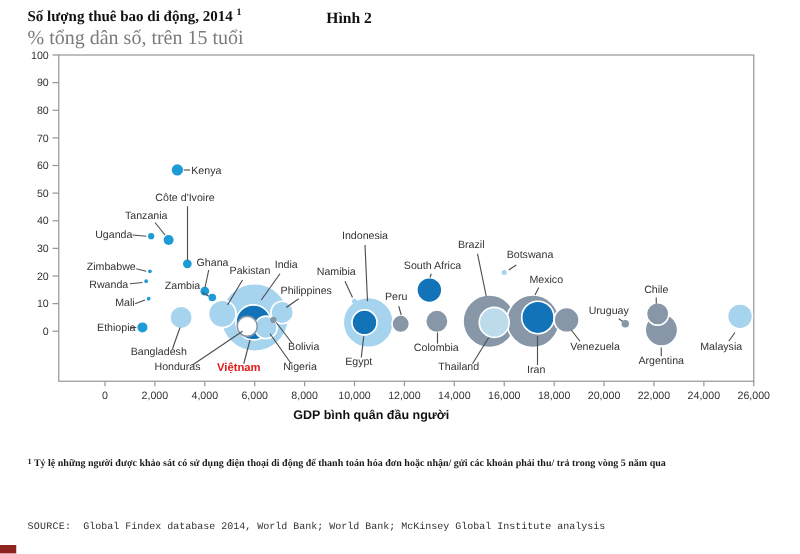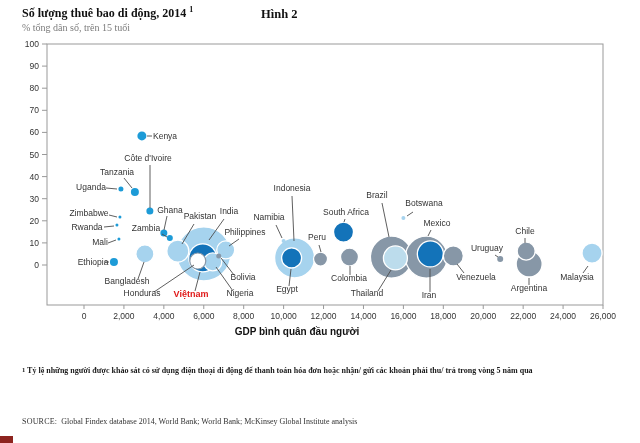--- a/index.html
+++ b/index.html
@@ -4,26 +4,26 @@
 <style>
   html,body{margin:0;padding:0;background:#fff;}
   .page{position:relative;width:640px;height:443px;background:#ffffff;overflow:hidden;
         font-family:"Liberation Sans",sans-serif;}
   .title{position:absolute;left:22px;top:5px;font-family:"Liberation Serif",serif;
          font-weight:bold;font-size:12px;color:#111;}
   .title sup{font-size:8px;}
   .figure-label{position:absolute;left:237px;top:7px;font-family:"Liberation Serif",serif;
          font-weight:bold;font-size:12.5px;color:#111;margin-left:24px;}
   .subtitle{position:absolute;left:22px;top:22px;font-family:"Liberation Serif",serif;
-         font-size:10px;color:#7b7b7b;text-align:right;}
+         font-size:16px;color:#7b7b7b;text-align:right;}
   .footnote{position:absolute;left:22px;top:366px;width:606px;
          font-family:"Liberation Serif",serif;font-size:8px;font-weight:bold;color:#1a1a1a;}
   .footnote .fn-marker{font-size:6.5px;vertical-align:top;}
   .source{position:absolute;left:22px;top:417px;font-size:8px;color:#333;
-         font-family:Liberation Serif, serif;}
+         font-family:Liberation Mono, monospace;}
   .source .src-label{letter-spacing:.2px;}
   .corner-marker{position:absolute;left:0;top:436px;width:13px;height:7px;background:#8d241f;}
   svg text{font-family:"Liberation Sans",sans-serif;}
 </style>
 </head>
 <body>
 
 <div class="page">
   <div class="title"><span>Số lượng thuê bao di động, 2014</span>&nbsp;<sup>1</sup></div>
   <div class="figure-label">Hình 2</div>

